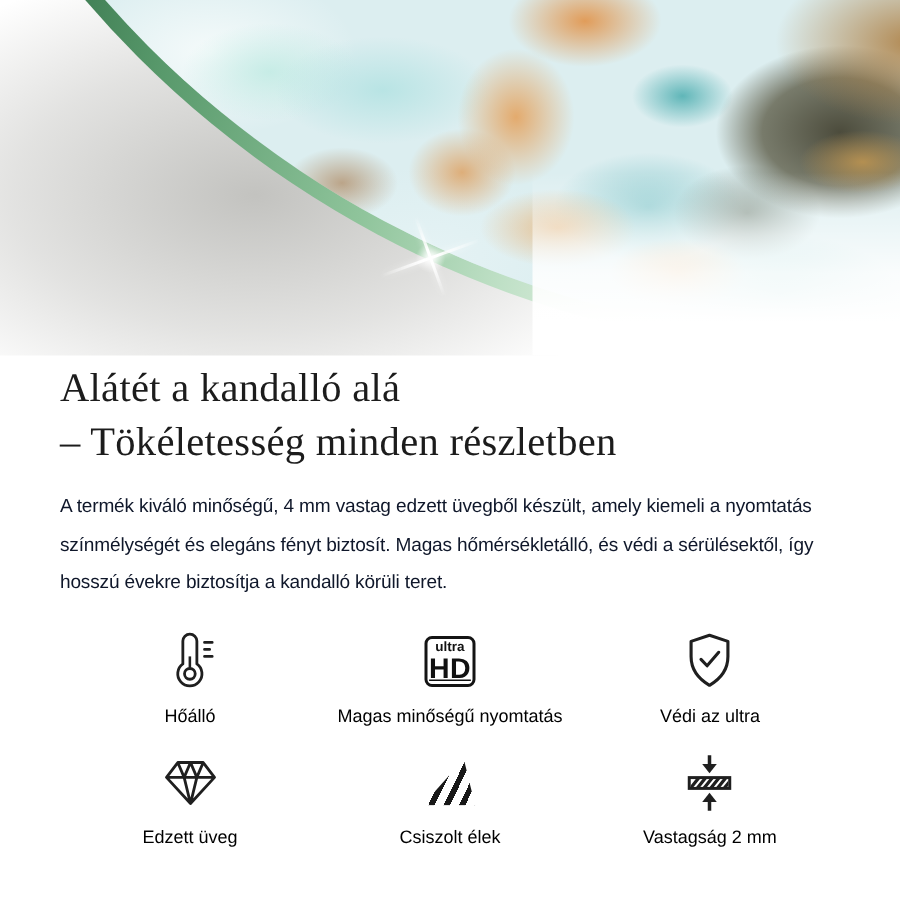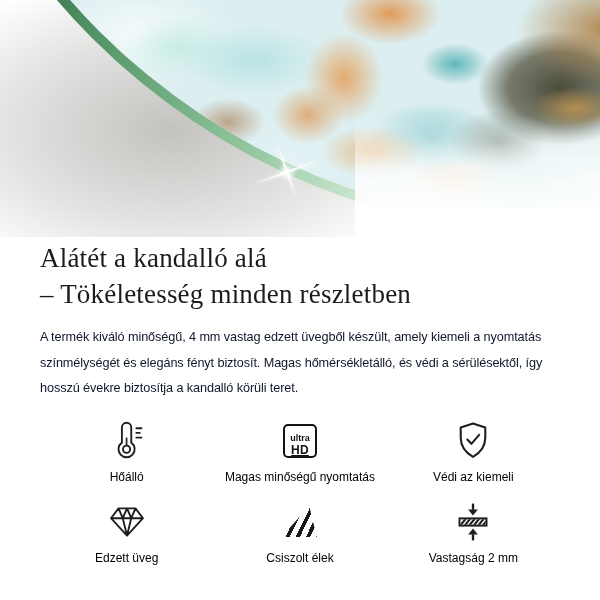--- a/index.html
+++ b/index.html
@@ -64,21 +64,21 @@
 
   
   .features{display:grid;grid-template-columns:repeat(3,1fr);row-gap:14px;}
   .feature{display:flex;flex-direction:column;align-items:center;}
   .icon-wrap{height:48px;display:flex;align-items:center;justify-content:center;}
   .flabel{margin-top:5px;font-size:12px;color:#000000;text-align:center;}
 
   .uhd{box-sizing:border-box;width:34px;height:34px;border:2.4px solid #141414;border-radius:5px;
     display:flex;flex-direction:column;align-items:center;justify-content:flex-end;line-height:1;color:#111;}
   .uhd-top{font-size:9px;font-weight:700;}
-  .uhd-bottom{font-size:12px;font-weight:800;letter-spacing:.2px;margin-top:1px;text-decoration:underline;}
+  .uhd-bottom{font-size:19px;font-weight:800;letter-spacing:.2px;margin-top:1px;text-decoration:underline;}
 
   .stripes{width:40px;height:31px;
     background:repeating-linear-gradient(116deg, #181818 0 3.8px, transparent 3.8px 9.2px);
     clip-path:polygon(73% 0%, 92% 100%, 4% 100%);}
 </style>
 </head>
 <body>
 
 <div class="page">
 
@@ -124,21 +124,21 @@
         <div class="flabel">Magas minőségű nyomtatás</div>
       </div>
 
       <div class="feature">
         <div class="icon-wrap">
           <svg viewBox="0 0 36 42" width="34" height="40" aria-hidden="true">
             <path d="M18 2.5 L31 6.8 V17.5 C31 26.8 25.6 33.4 18 37.8 C10.4 33.4 5 26.8 5 17.5 V6.8 Z" fill="none" stroke="#1f1f1f" stroke-width="2.2" stroke-linejoin="round"></path>
             <path d="M12 19.5 L16.3 24 L24.5 14.5" fill="none" stroke="#1f1f1f" stroke-width="2.2" stroke-linecap="round" stroke-linejoin="round"></path>
           </svg>
         </div>
-        <div class="flabel">Védi az kiemeli</div>
+        <div class="flabel">Védi az ultra</div>
       </div>
 
       <div class="feature">
         <div class="icon-wrap">
           <svg viewBox="0 0 40 34" width="38" height="32" aria-hidden="true">
             <path d="M11 2.5 H29 L37 13 L20 31.5 L3 13 Z M3 13 H37 M11 2.5 L15.5 13 L20 31.5 M29 2.5 L24.5 13 L20 31.5 M20 2.5 L15.5 13 M20 2.5 L24.5 13" fill="none" stroke="#1f1f1f" stroke-width="2" stroke-linejoin="round"></path>
           </svg>
         </div>
         <div class="flabel">Edzett üveg</div>
       </div>

